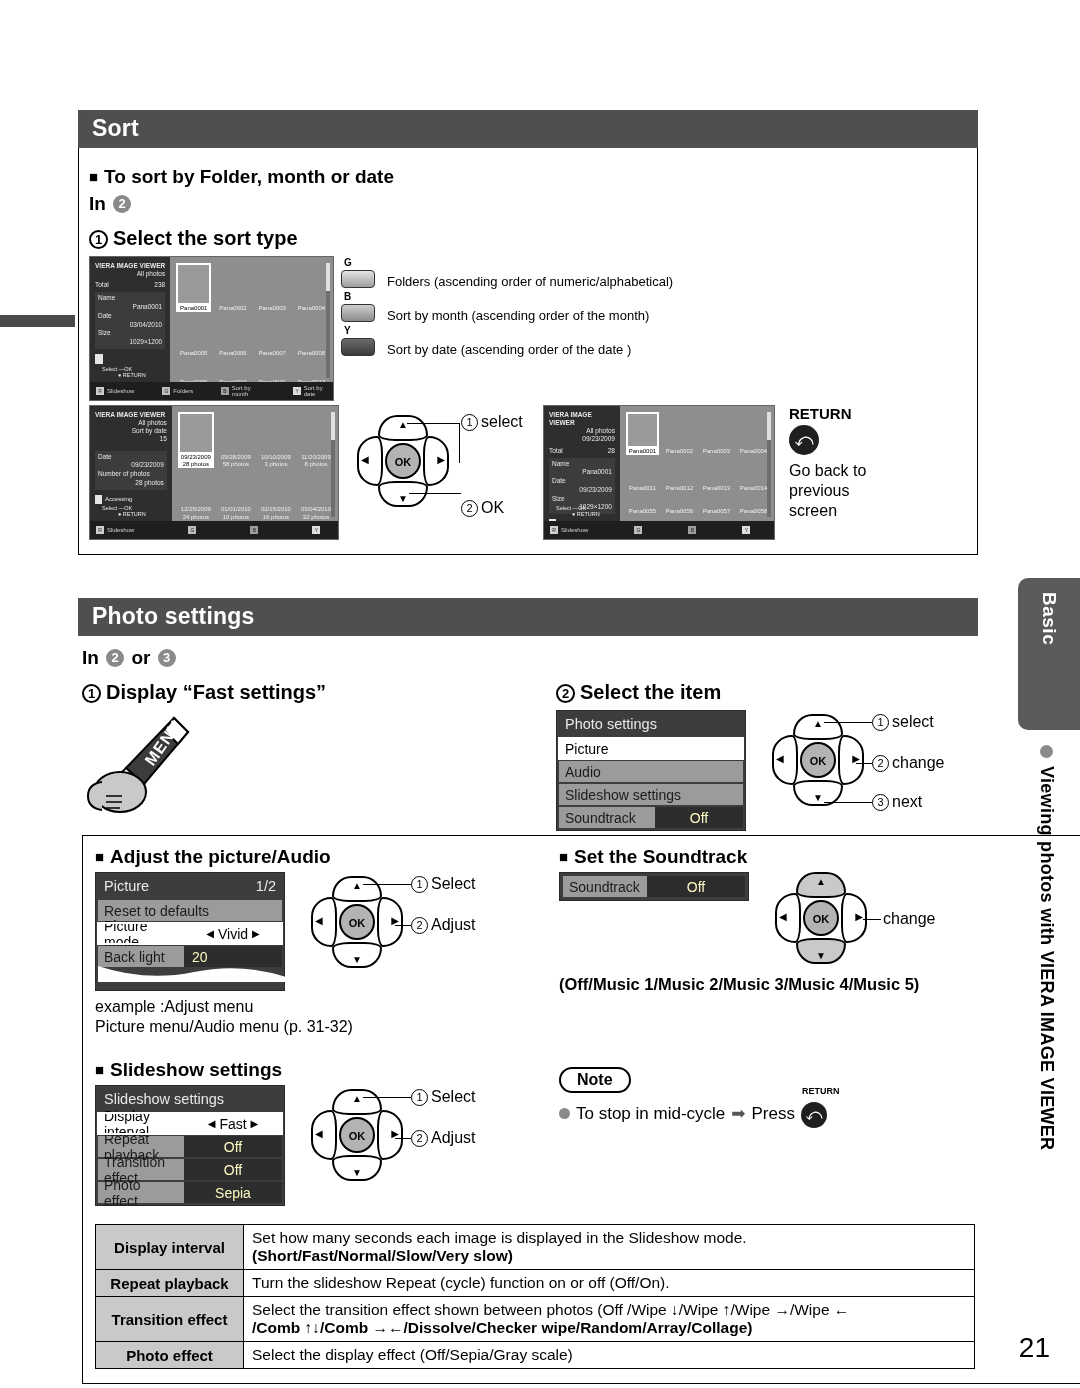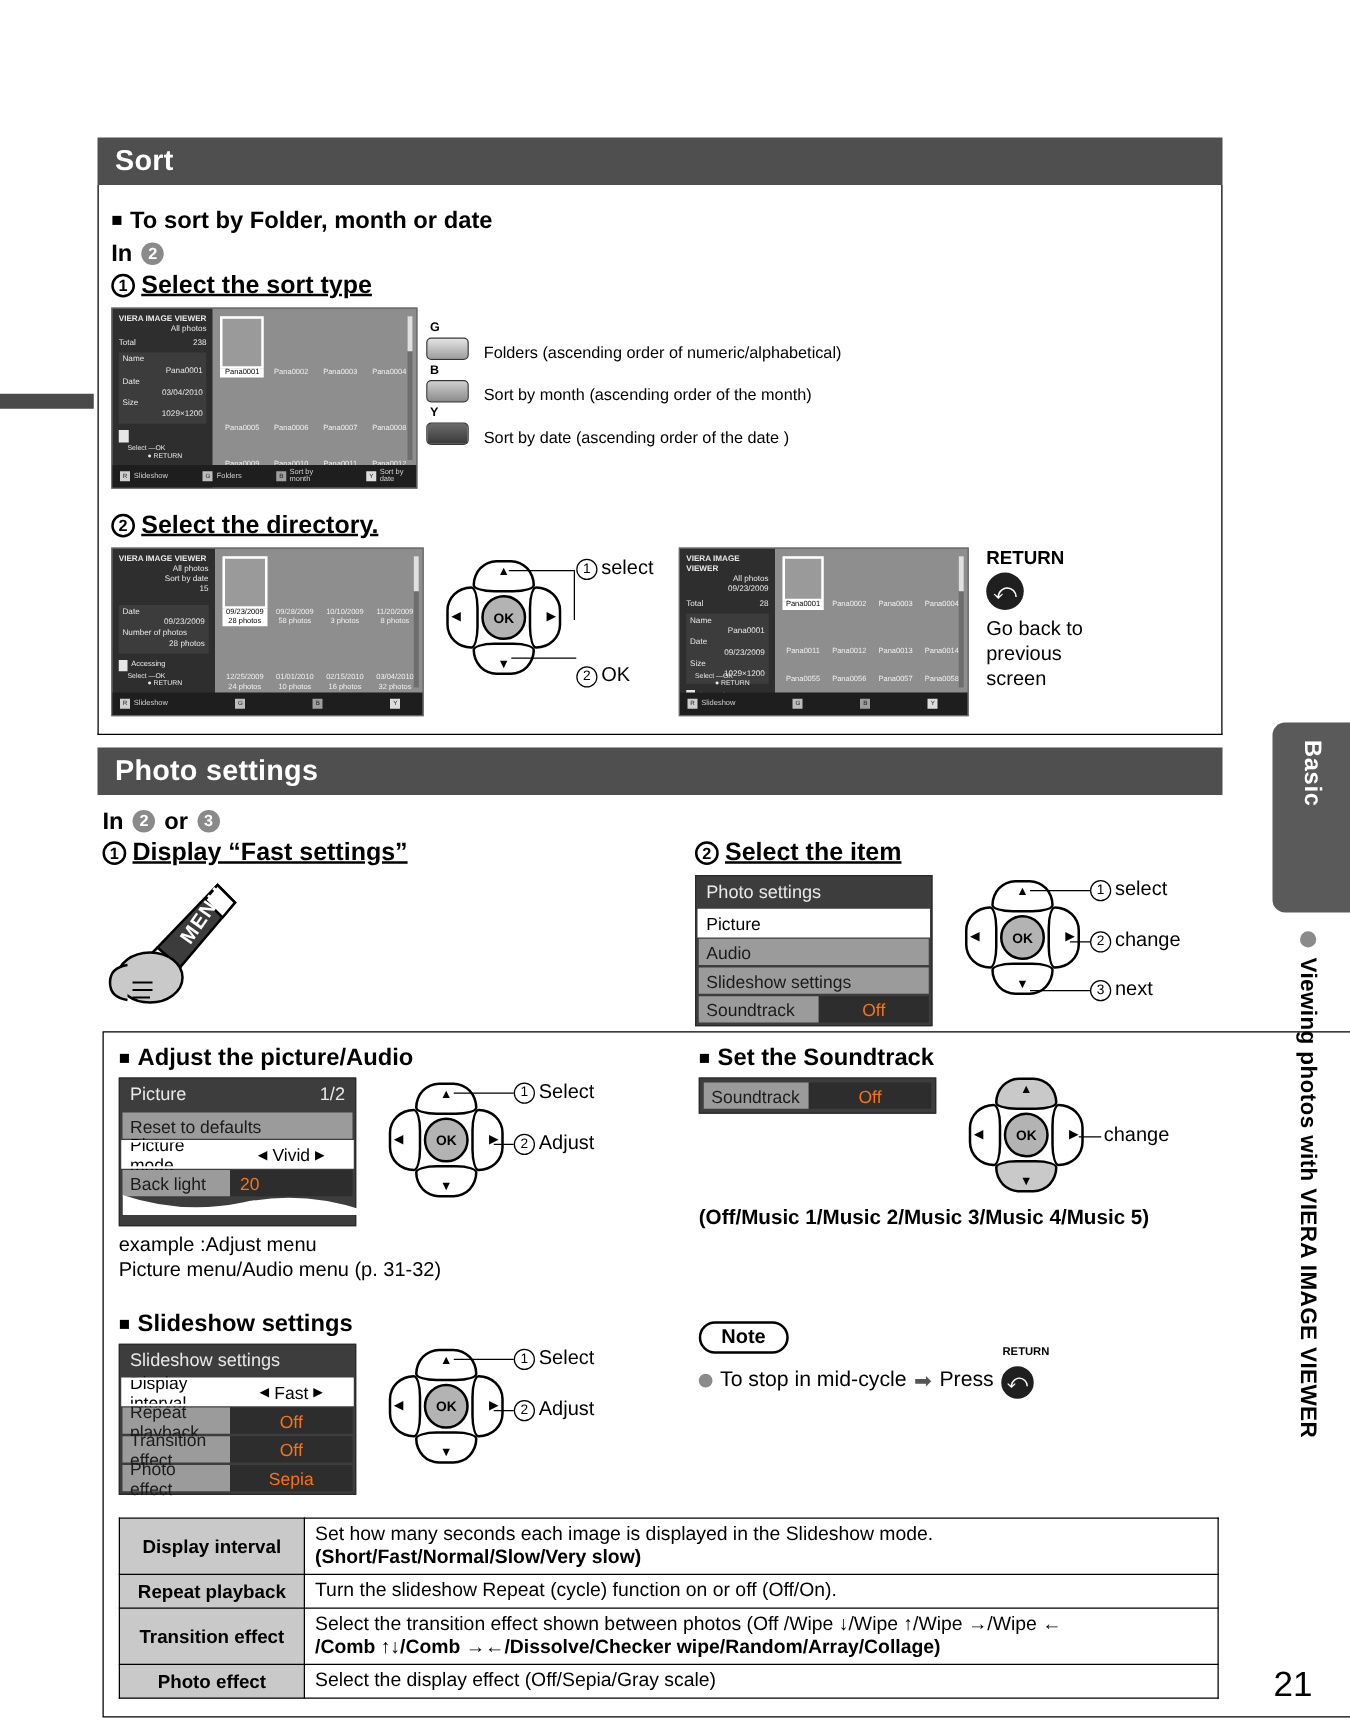--- a/index.html
+++ b/index.html
@@ -46,21 +46,21 @@
 
   .h-sq { font-size:19px; font-weight:bold; margin:10px 0 2px 0; }
   .h-sq::before { content:"\25A0"; font-size:15px; margin-right:6px; position:relative; top:-1px; }
 
   .inline-circ {
     display:inline-block; width:18px; height:18px; border-radius:50%;
     background:#8a8a8a; color:#fff; font-size:13px; font-weight:bold;
     text-align:center; line-height:18px; vertical-align:2px; margin:0 2px;
   }
   .lbl-in { font-size:19px; font-weight:bold; margin-top:5px; }
-  .lbl-step { font-size:20px; font-weight:bold; margin:2px 0 6px 0;text-decoration:underline; }
+  .lbl-step { font-size:20px; font-weight:bold; margin:12px 0 6px 0; }
   .circ-num {
     display:inline-block; width:19px; height:19px; border:2px solid #000;
     border-radius:50%; font-size:13px; text-align:center; line-height:16px;
     font-weight:bold; margin-right:5px; vertical-align:1px;
   }
 
   
   .tv { background:#8e8e8e; border:1px solid #666; position:relative; }
   .tv .sidepane {
     position:absolute; left:0; top:0; bottom:0; width:33%;
@@ -138,21 +138,21 @@
   
   .osd { background:#3d3d3d; border:1px solid #2a2a2a; padding:2px; width:192px; }
   .osd .ti {
     color:#e9e9e9; font-size:14.5px; padding:3px 6px 4px 6px;
     display:flex; justify-content:space-between;
   }
   .osd .it {
     display:flex; font-size:14px; margin-top:2px; height:21px; align-items:center;
   }
   .osd .it .n { background:#9b9b9b; color:#1b1b1b; padding:2px 6px; flex:1; height:100%; display:flex; align-items:center; }
-  .osd .it .v { background:#2d2d2d; color:#f97316; width:88px; text-align:center; height:100%; display:flex; align-items:center; justify-content:center; }
+  .osd .it .v { background:#2d2d2d; color:#fef9c3; width:88px; text-align:center; height:100%; display:flex; align-items:center; justify-content:center; }
   .osd .it.full .n { width:100%; }
   .osd .it.sel .n { background:#fff; color:#000; }
   .osd .it.sel .v { background:#fff; color:#000; }
   .osd .it.sel { outline:2px solid #fff; outline-offset:-1px; }
   .osd .it .arw { font-size:10px; padding:0 4px; }
 
   
   .note-pill {
     display:inline-block; border:2px solid #000; border-radius:14px;
     padding:2px 16px; font-size:16px; font-weight:bold;
@@ -319,23 +319,20 @@
         </div>
         <div class="keyrow">
           <div class="keycap">
             <span class="lt">Y</span>
               <div class="cap y"></div>
           </div>
           <div class="keytext">Sort by date (ascending order of the date )</div>
         </div>
       </div>
 
-      <div class="lbl-step" style="margin-top:18px;">
-        <span class="circ-num">2</span><span>Select the directory.</span>
-      </div>
 
       <div style="display:flex; align-items:flex-start; gap:0; margin-top:4px;">
 
         <div class="tv" style="width:250px; height:135px;">
           <div class="sidepane">
             <div class="sp-title">
               <b>VIERA IMAGE VIEWER</b>
               <span>All photos</span><br>
               <span>Sort by date</span><br>
               <span>15</span>

